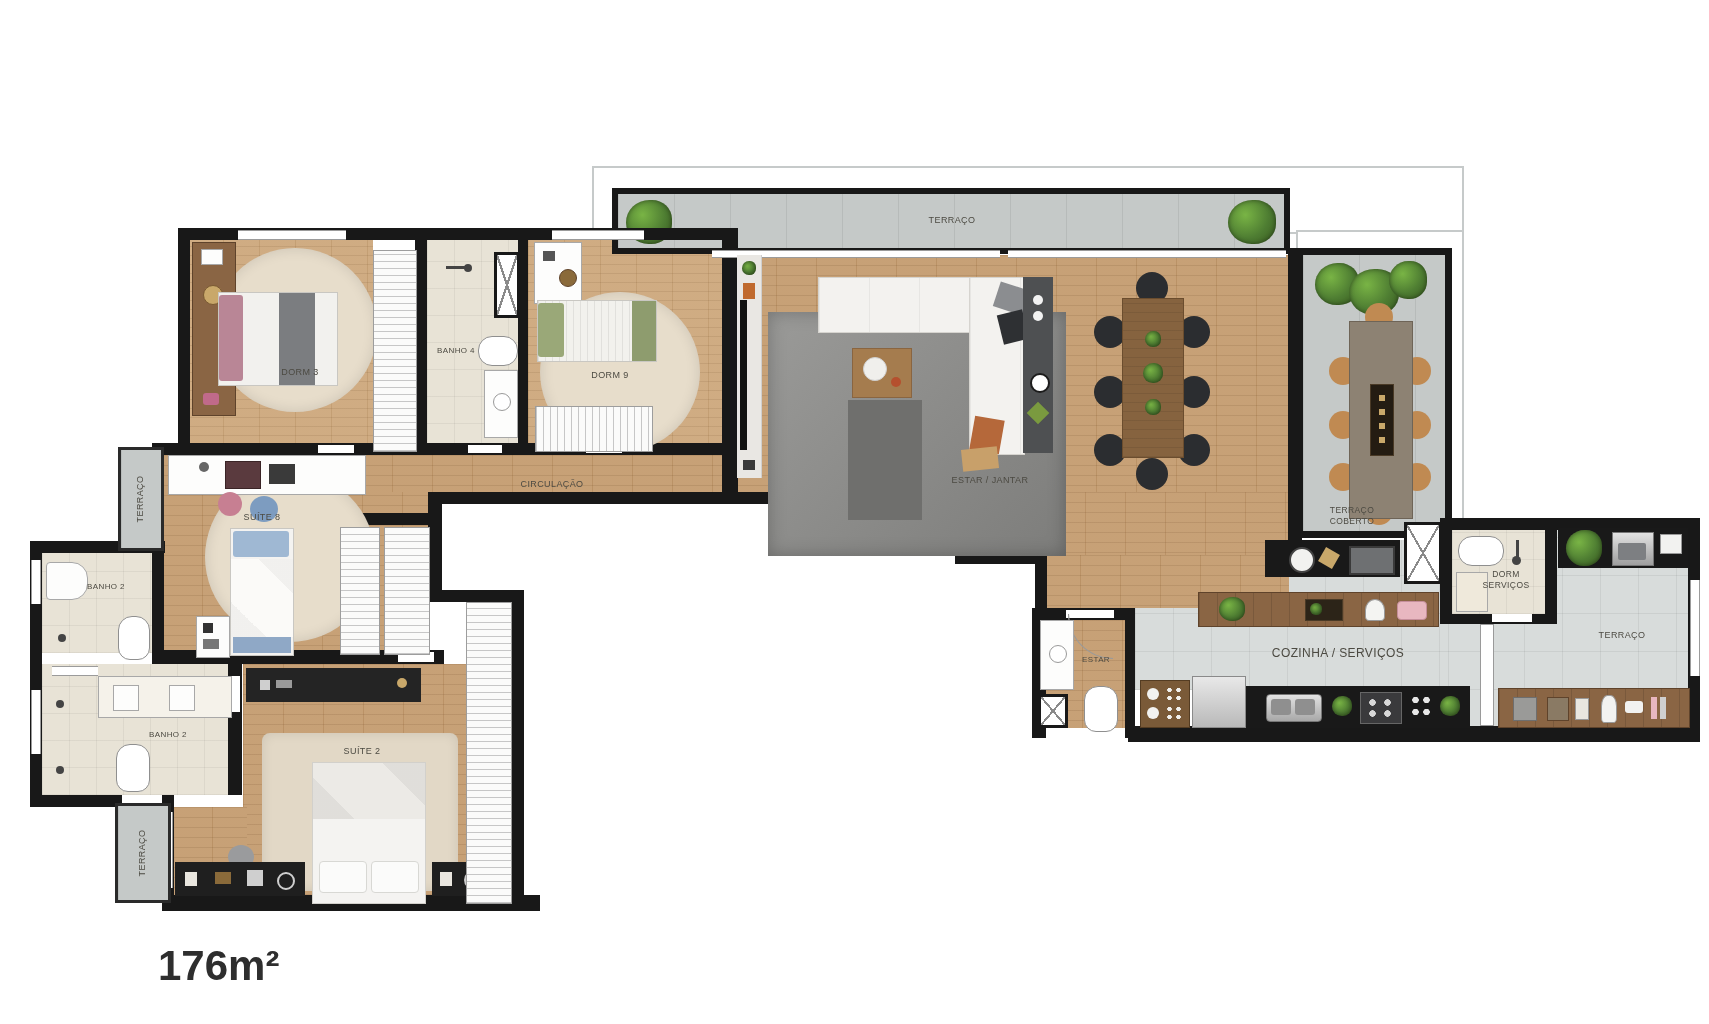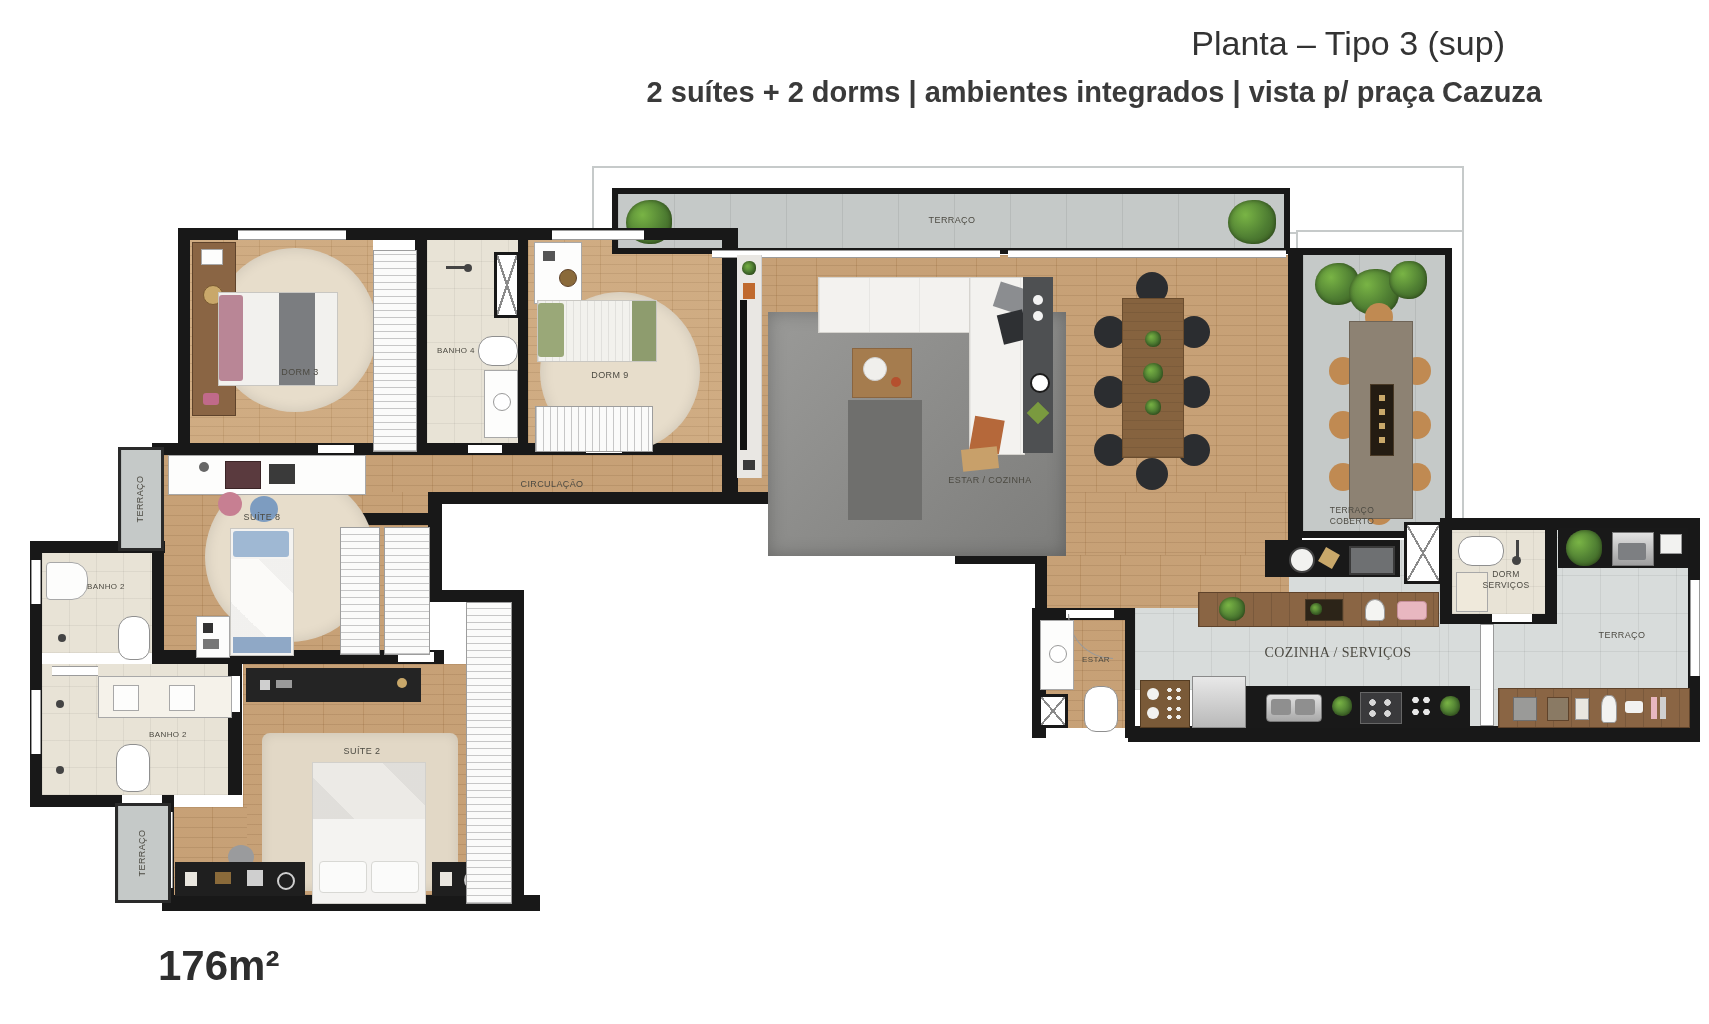--- a/index.html
+++ b/index.html
@@ -53,22 +53,20 @@
   .txt-title{color:#333;font-size:34px;}
   .txt-sub{color:#3a3a3a;font-size:29px;font-weight:bold;}
   .txt-area{color:#2e2e2e;font-size:42px;font-weight:bold;}
   .ovl{background:#fff;border:2px solid #c6caca;}
 </style>
 </head>
 <body>
 
 <div id="stage">
 
-  <div class="abs txt-title" style="top:24px;right:204px;">Planta – Tipo 3 (sup)</div>
-  <div class="abs txt-sub" style="top:76px;right:167px;">2 suítes + 2 dorms | ambientes integrados | vista p/ praça Cazuza</div>
   <div class="abs txt-area" style="left:158px;top:942px;">176m²</div>
 
   <div class="abs ovl" style="left:592px;top:166px;width:868px;height:64px;"></div>
   <div class="abs ovl" style="left:1296px;top:230px;width:164px;height:312px;"></div>
 
   <div class="abs woodL" style="left:187px;top:237px;width:186px;height:214px;"></div>
   <div class="abs bath" style="left:427px;top:237px;width:91px;height:214px;"></div>
   <div class="abs woodL" style="left:528px;top:237px;width:194px;height:214px;"></div>
   <div class="abs wood" style="left:162px;top:455px;width:268px;height:200px;"></div>
   <div class="abs wood" style="left:312px;top:455px;width:653px;height:37px;"></div>
@@ -238,21 +236,21 @@
   <div class="abs chairB" style="left:1094px;top:434px;width:32px;height:32px;"></div>
   <div class="abs chairB" style="left:1178px;top:316px;width:32px;height:32px;"></div>
   <div class="abs chairB" style="left:1178px;top:376px;width:32px;height:32px;"></div>
   <div class="abs chairB" style="left:1178px;top:434px;width:32px;height:32px;"></div>
   <div class="abs chairB" style="left:1136px;top:458px;width:32px;height:32px;"></div>
   <div class="abs" style="left:1122px;top:298px;width:60px;height:158px;background:#86633f;border:1px solid #6b4d2e;background-image:repeating-linear-gradient(0deg, rgba(0,0,0,.08) 0 1px, rgba(0,0,0,0) 1px 9px);">
     <div class="abs plant" style="left:22px;top:32px;width:16px;height:16px;"></div>
     <div class="abs plant" style="left:20px;top:64px;width:20px;height:20px;"></div>
     <div class="abs plant" style="left:22px;top:100px;width:16px;height:16px;"></div>
   </div>
-  <div class="abs lbl" style="left:990px;top:481px;">ESTAR / COZINHA</div>
+  <div class="abs lbl" style="left:990px;top:481px;">ESTAR / JANTAR</div>
   <div class="abs lbl" style="left:552px;top:485px;">CIRCULAÇÃO</div>
 
   <div class="abs rugC" style="left:205px;top:472px;width:170px;height:170px;"></div>
   <div class="abs fixt" style="left:168px;top:455px;width:196px;height:38px;">
     <div class="abs" style="left:30px;top:6px;width:10px;height:10px;border-radius:50%;background:#666;"></div>
     <div class="abs" style="left:56px;top:5px;width:34px;height:26px;background:#5a3a3e;border:1px solid #3a2426;"></div>
     <div class="abs" style="left:100px;top:8px;width:26px;height:20px;background:#3a3a3a;"></div>
   </div>
   <div class="abs" style="left:218px;top:492px;width:24px;height:24px;border-radius:50%;background:#c77f92;"></div>
   <div class="abs" style="left:250px;top:496px;width:28px;height:26px;border-radius:50%;background:#7d9cc0;"></div>
@@ -345,21 +343,21 @@
       <div class="abs" style="left:4px;top:4px;width:20px;height:16px;background:#8f8f8f;border-radius:3px;"></div>
       <div class="abs" style="left:28px;top:4px;width:20px;height:16px;background:#8f8f8f;border-radius:3px;"></div>
     </div>
     <div class="abs plant" style="left:86px;top:10px;width:20px;height:20px;"></div>
     <div class="abs" style="left:114px;top:6px;width:40px;height:30px;background:#3a3a3c;border:1px solid #666;">
       <div class="abs" style="left:4px;top:4px;width:30px;height:20px;background-image:radial-gradient(circle,#d8d8d8 3px,rgba(0,0,0,0) 3.5px);background-size:15px 11px;"></div>
     </div>
     <div class="abs" style="left:164px;top:8px;width:22px;height:24px;background-image:radial-gradient(circle,#e8e8e8 3px,rgba(0,0,0,0) 3.5px);background-size:11px 12px;"></div>
     <div class="abs plant" style="left:194px;top:10px;width:20px;height:20px;"></div>
   </div>
-  <div class="abs lbl" style="left:1338px;top:653px;font-size:14px;font-family:Liberation Serif, serif;">COZINHA / SERVIÇOS</div>
+  <div class="abs lbl" style="left:1338px;top:653px;font-size:12px;">COZINHA / SERVIÇOS</div>
 
   <div class="abs bath" style="left:1452px;top:530px;width:93px;height:84px;"></div>
   <div class="abs pillH" style="left:1458px;top:536px;width:44px;height:28px;"></div>
   <div class="abs fixt" style="left:1456px;top:572px;width:30px;height:38px;background:#efe9db;"></div>
   <div class="abs" style="left:1516px;top:540px;width:3px;height:18px;background:#444;"></div>
   <div class="abs" style="left:1512px;top:556px;width:9px;height:9px;border-radius:50%;background:#444;"></div>
   <div class="abs lbl lbl2" style="left:1506px;top:580px;width:58px;">DORM SERVIÇOS</div>
 
   <div class="abs darkcounter" style="left:1558px;top:528px;width:130px;height:40px;">
     <div class="abs plant" style="left:8px;top:2px;width:36px;height:36px;"></div>

